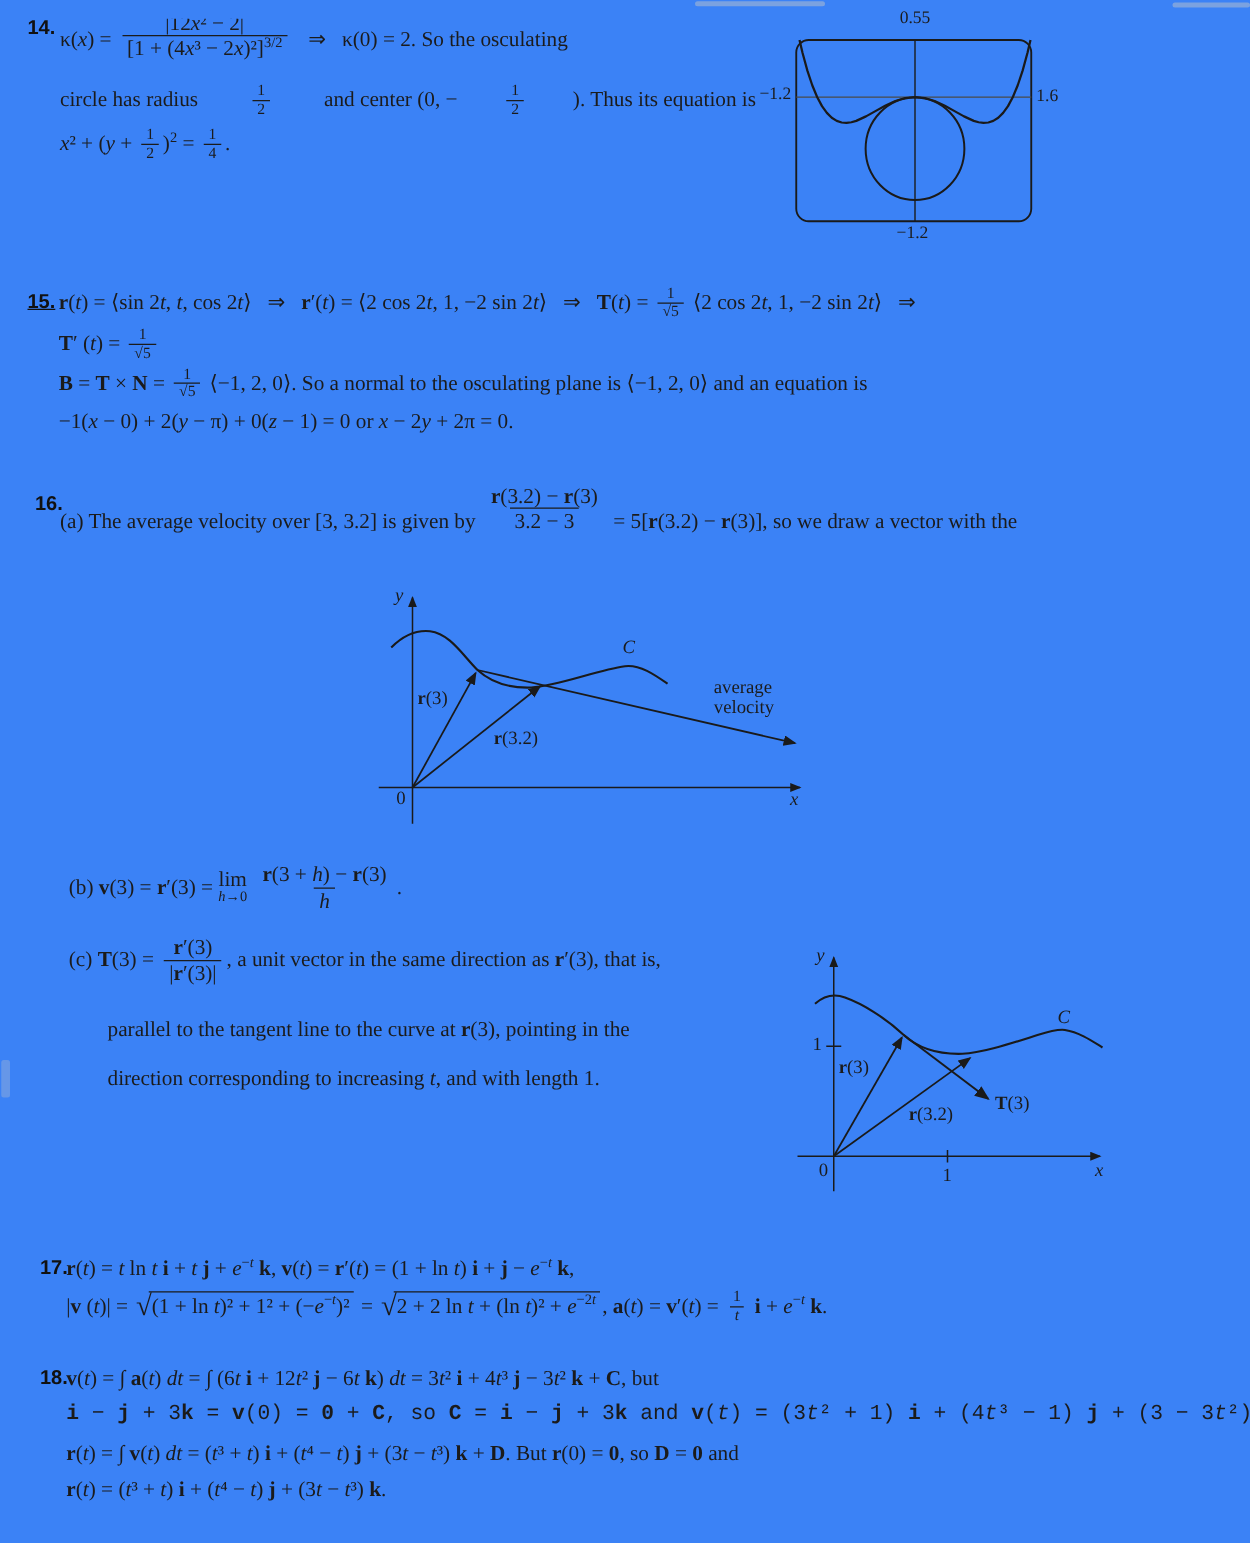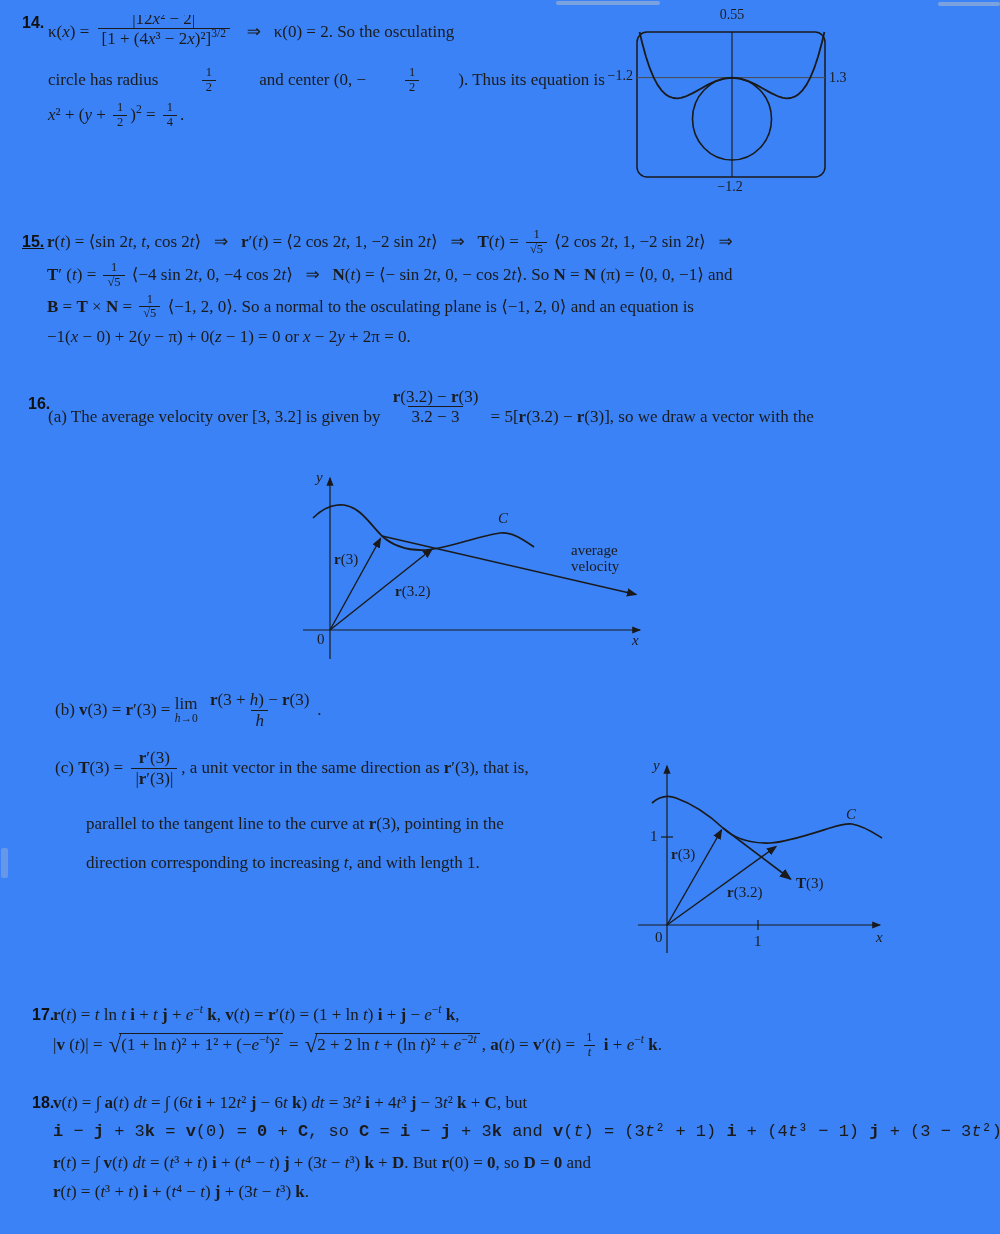--- a/index.html
+++ b/index.html
@@ -46,27 +46,27 @@
   <div class="fig" style="left:595px;top:5px;width:265px;height:200px;">
     <svg width="265" height="200" viewBox="0 0 265 200">
       <rect x="42" y="27" width="188" height="145" rx="10" fill="none" stroke="#1a1a1a" stroke-width="1.5"></rect>
       <line x1="137" y1="27" x2="137" y2="172" stroke="#1a1a1a" stroke-width="1.1"></line>
       <line x1="42" y1="72.6" x2="230" y2="72.6" stroke="#4a4a4a" stroke-width="1"></line>
       <path fill="none" stroke="#1a1a1a" stroke-width="1.8" stroke-linejoin="round" d="M44.6,27 L47,37.2 L50.9,51.5 L54.8,63.2 L58.7,72.6 L62.6,79.9 L66.5,85.3 L70.4,89.2 L74.4,91.7 L78.3,93 L82.2,93.3 L86.1,92.8 L90,91.7 L97.8,88.1 L105.7,83.7 L113.5,79.4 L121.3,75.8 L129.2,73.4 L137,72.6 L144.8,73.4 L152.7,75.8 L160.5,79.4 L168.3,83.7 L176.2,88.1 L184,91.7 L187.9,92.8 L191.8,93.3 L195.7,93 L199.6,91.7 L203.6,89.2 L207.5,85.3 L211.4,79.9 L215.3,72.6 L219.2,63.2 L223.1,51.5 L227,37.2 L229.4,27"></path>
       <ellipse cx="137" cy="114" rx="39.5" ry="41" fill="none" stroke="#1a1a1a" stroke-width="1.6"></ellipse>
     </svg>
     <span class="flabel s14" style="left:137px;top:3px;transform:translateX(-50%);">0.55</span>
     <span class="flabel s14" style="left:0px;top:64px;width:38px;text-align:right;">−1.2</span>
-    <span class="flabel s14" style="left:234px;top:66px;">1.3</span>
+    <span class="flabel s14" style="left:234px;top:66px;">1.6</span>
     <span class="flabel s14" style="left:135px;top:175px;transform:translateX(-50%);">−1.2</span>
   </div>
 
   <span class="pnum" style="left:22px;top:233px;text-decoration:underline;">15.</span>
   <div class="ml" style="left:47px;top:226px;height:32px;"><span class="t"><b>r</b>(<i>t</i>) = ⟨sin 2<i>t</i>, <i>t</i>, cos 2<i>t</i>⟩   ⇒   <b>r</b>′(<i>t</i>) = ⟨2 cos 2<i>t</i>, 1, −2 sin 2<i>t</i>⟩   ⇒   <b>T</b>(<i>t</i>) = </span><span class="frac sm"><span class="num">1</span><span class="den">√5</span></span><span class="t"> ⟨2 cos 2<i>t</i>, 1, −2 sin 2<i>t</i>⟩   ⇒</span></div>
-  <div class="ml" style="left:47px;top:258px;height:34px;"><span class="t"><b>T</b>′ (<i>t</i>) = </span><span class="frac sm"><span class="num">1</span><span class="den">√5</span></span><span class="t"> ⟨−4 sin 2<i>t</i>, 0, −4 cos 2<i>t</i>⟩   ⇒   <b>N</b>(<i>t</i>) = ⟨− sin 2<i>t</i>, 0, − cos 2<i>t</i>⟩. So <b>N</b> = <b>N</b> (π) = ⟨0, 0, −1⟩ and</span></div>
+  <div class="ml" style="left:47px;top:258px;height:34px;"><span class="t"><b>T</b>′ (<i>t</i>) = </span><span class="frac sm"><span class="num">1</span><span class="den">√5</span></span></div>
   <div class="ml" style="left:47px;top:290px;height:33px;"><span class="t"><b>B</b> = <b>T</b> × <b>N</b> = </span><span class="frac sm"><span class="num">1</span><span class="den">√5</span></span><span class="t"> ⟨−1, 2, 0⟩. So a normal to the osculating plane is ⟨−1, 2, 0⟩ and an equation is</span></div>
   <div class="ml" style="left:47px;top:326px;height:22px;"><span class="t">−1(<i>x</i> − 0) + 2(<i>y</i> − π) + 0(<i>z</i> − 1) = 0 or <i>x</i> − 2<i>y</i> + 2π = 0.</span></div>
 
   <span class="pnum" style="left:28px;top:395px;">16.</span>
   <div class="ml" style="left:48px;top:381px;height:46px;align-items:flex-end;"><span class="t">(a) The average velocity over [3, 3.2] is given by </span><span class="frac"><span class="num"><b>r</b>(3.2) − <b>r</b>(3)</span><span class="den">3.2 − 3</span></span><span class="t"> = 5[<b>r</b>(3.2) − <b>r</b>(3)], so we draw a vector with the</span></div>
 
   <div class="fig" style="left:278px;top:466px;width:390px;height:212px;">
     <svg width="390" height="212" viewBox="0 0 390 212">
       <defs>
         <marker id="arrA" markerWidth="9" markerHeight="8" refX="6.5" refY="3" orient="auto">

